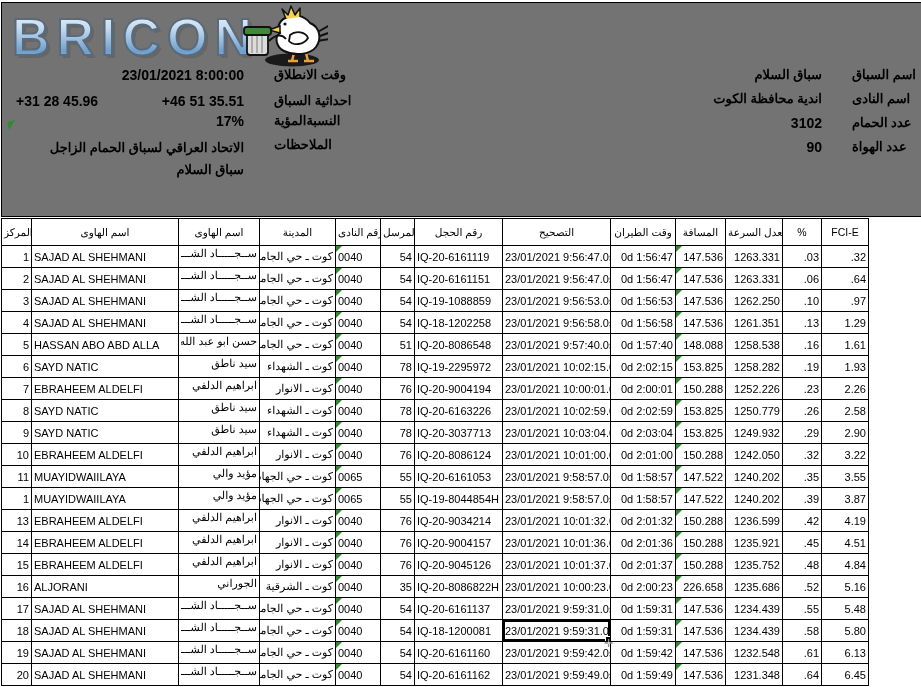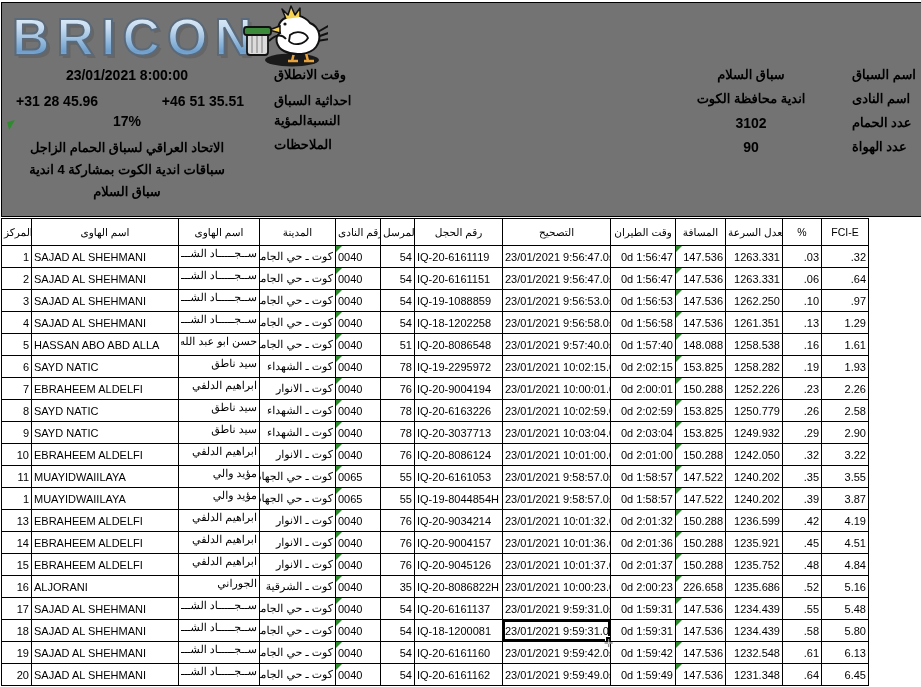--- a/index.html
+++ b/index.html
@@ -9,21 +9,21 @@
   }
   
   .hdr-box{position:absolute;left:1px;top:2px;width:917px;height:213px;border:1px solid #000;background:#737373;padding-left:27px;}
   .logo{position:absolute;left:6px;top:2px;width:330px;height:64px;}
   .pigeon{position:absolute;left:236px;top:0px;}
   
   .hdr-left{position:absolute;left:8px;top:64px;width:342px;}
   .hdr-right{position:absolute;right:16px;top:64px;width:250px;}
   .hrow{display:flex;direction:rtl;align-items:flex-start;font-weight:bold;font-size:13px;}
   .hrow .lbl{flex:0 0 78px;margin-left:30px;text-align:left;white-space:nowrap;}
-  .hrow .val{flex:1;text-align:center;}
+  .hrow .val{flex:1;text-align:right;}
   .ltr{direction:ltr;unicode-bidi:isolate;display:inline-block;}
   .hdr-right .hrow{margin-bottom:9px;}
   .hdr-right .hrow.num{margin-bottom:8px;}
   .hdr-left .hrow{margin-bottom:10px;}
   .coordpair{display:flex;direction:ltr;justify-content:space-between;padding-left:6px;}
   .notes .val div{line-height:22px;}
   .green-flag{position:absolute;left:6px;top:118px;width:0;height:0;
     border-top:8px solid #2e8b2e;border-right:8px solid transparent;transform:rotate(-15deg);}
   
   table.res{position:absolute;left:1px;top:218px;width:867px;border-collapse:collapse;table-layout:fixed;}
@@ -123,21 +123,20 @@
       </span>
     </div>
     <div class="hrow" style="margin-bottom:8px">
       <span class="lbl">النسبةالمؤية</span>
       <span class="val"><span class="ltr" style="font-size:14px">17%</span></span>
     </div>
     <div class="hrow notes">
       <span class="lbl">الملاحظات</span>
       <span class="val">
         <div>الاتحاد العراقي لسباق الحمام الزاجل</div>
-        <div>سباقات اندية الكوت بمشاركة 4 اندية</div>
         <div>سباق السلام</div>
       </span>
     </div>
   </div>
 
   <div class="green-flag"></div>
 </div>
 
 <table class="res">
   <colgroup>

